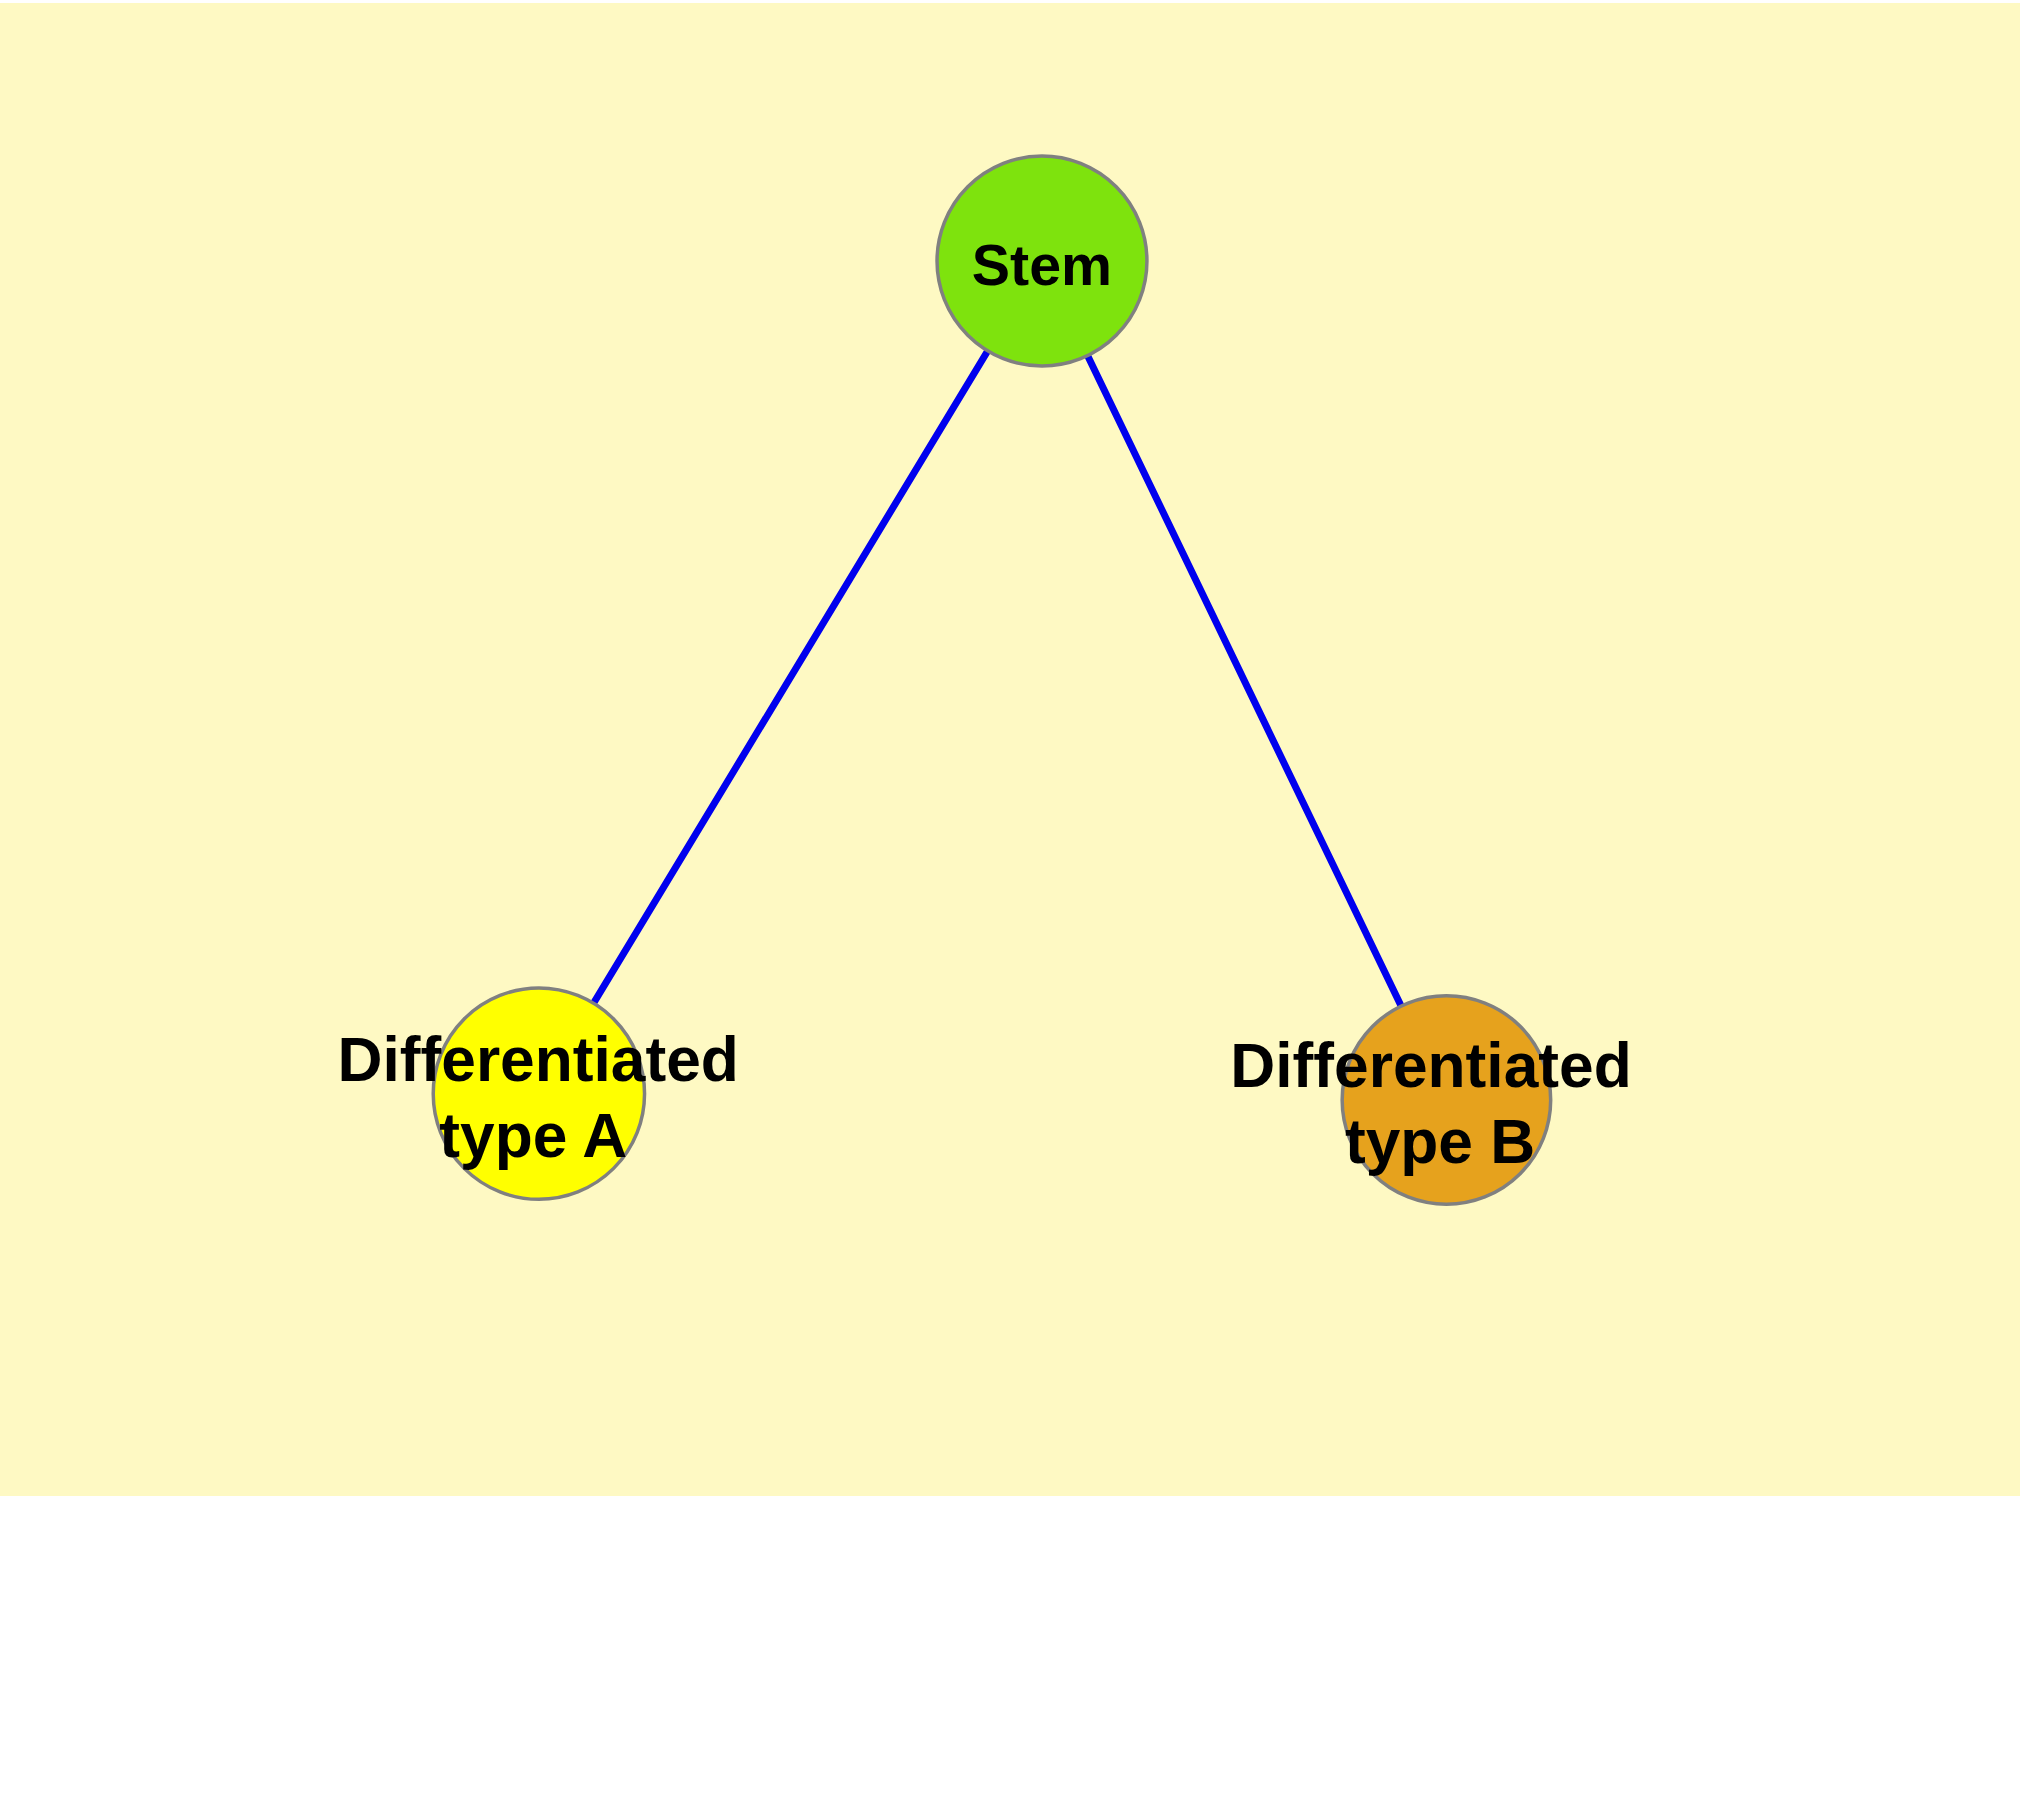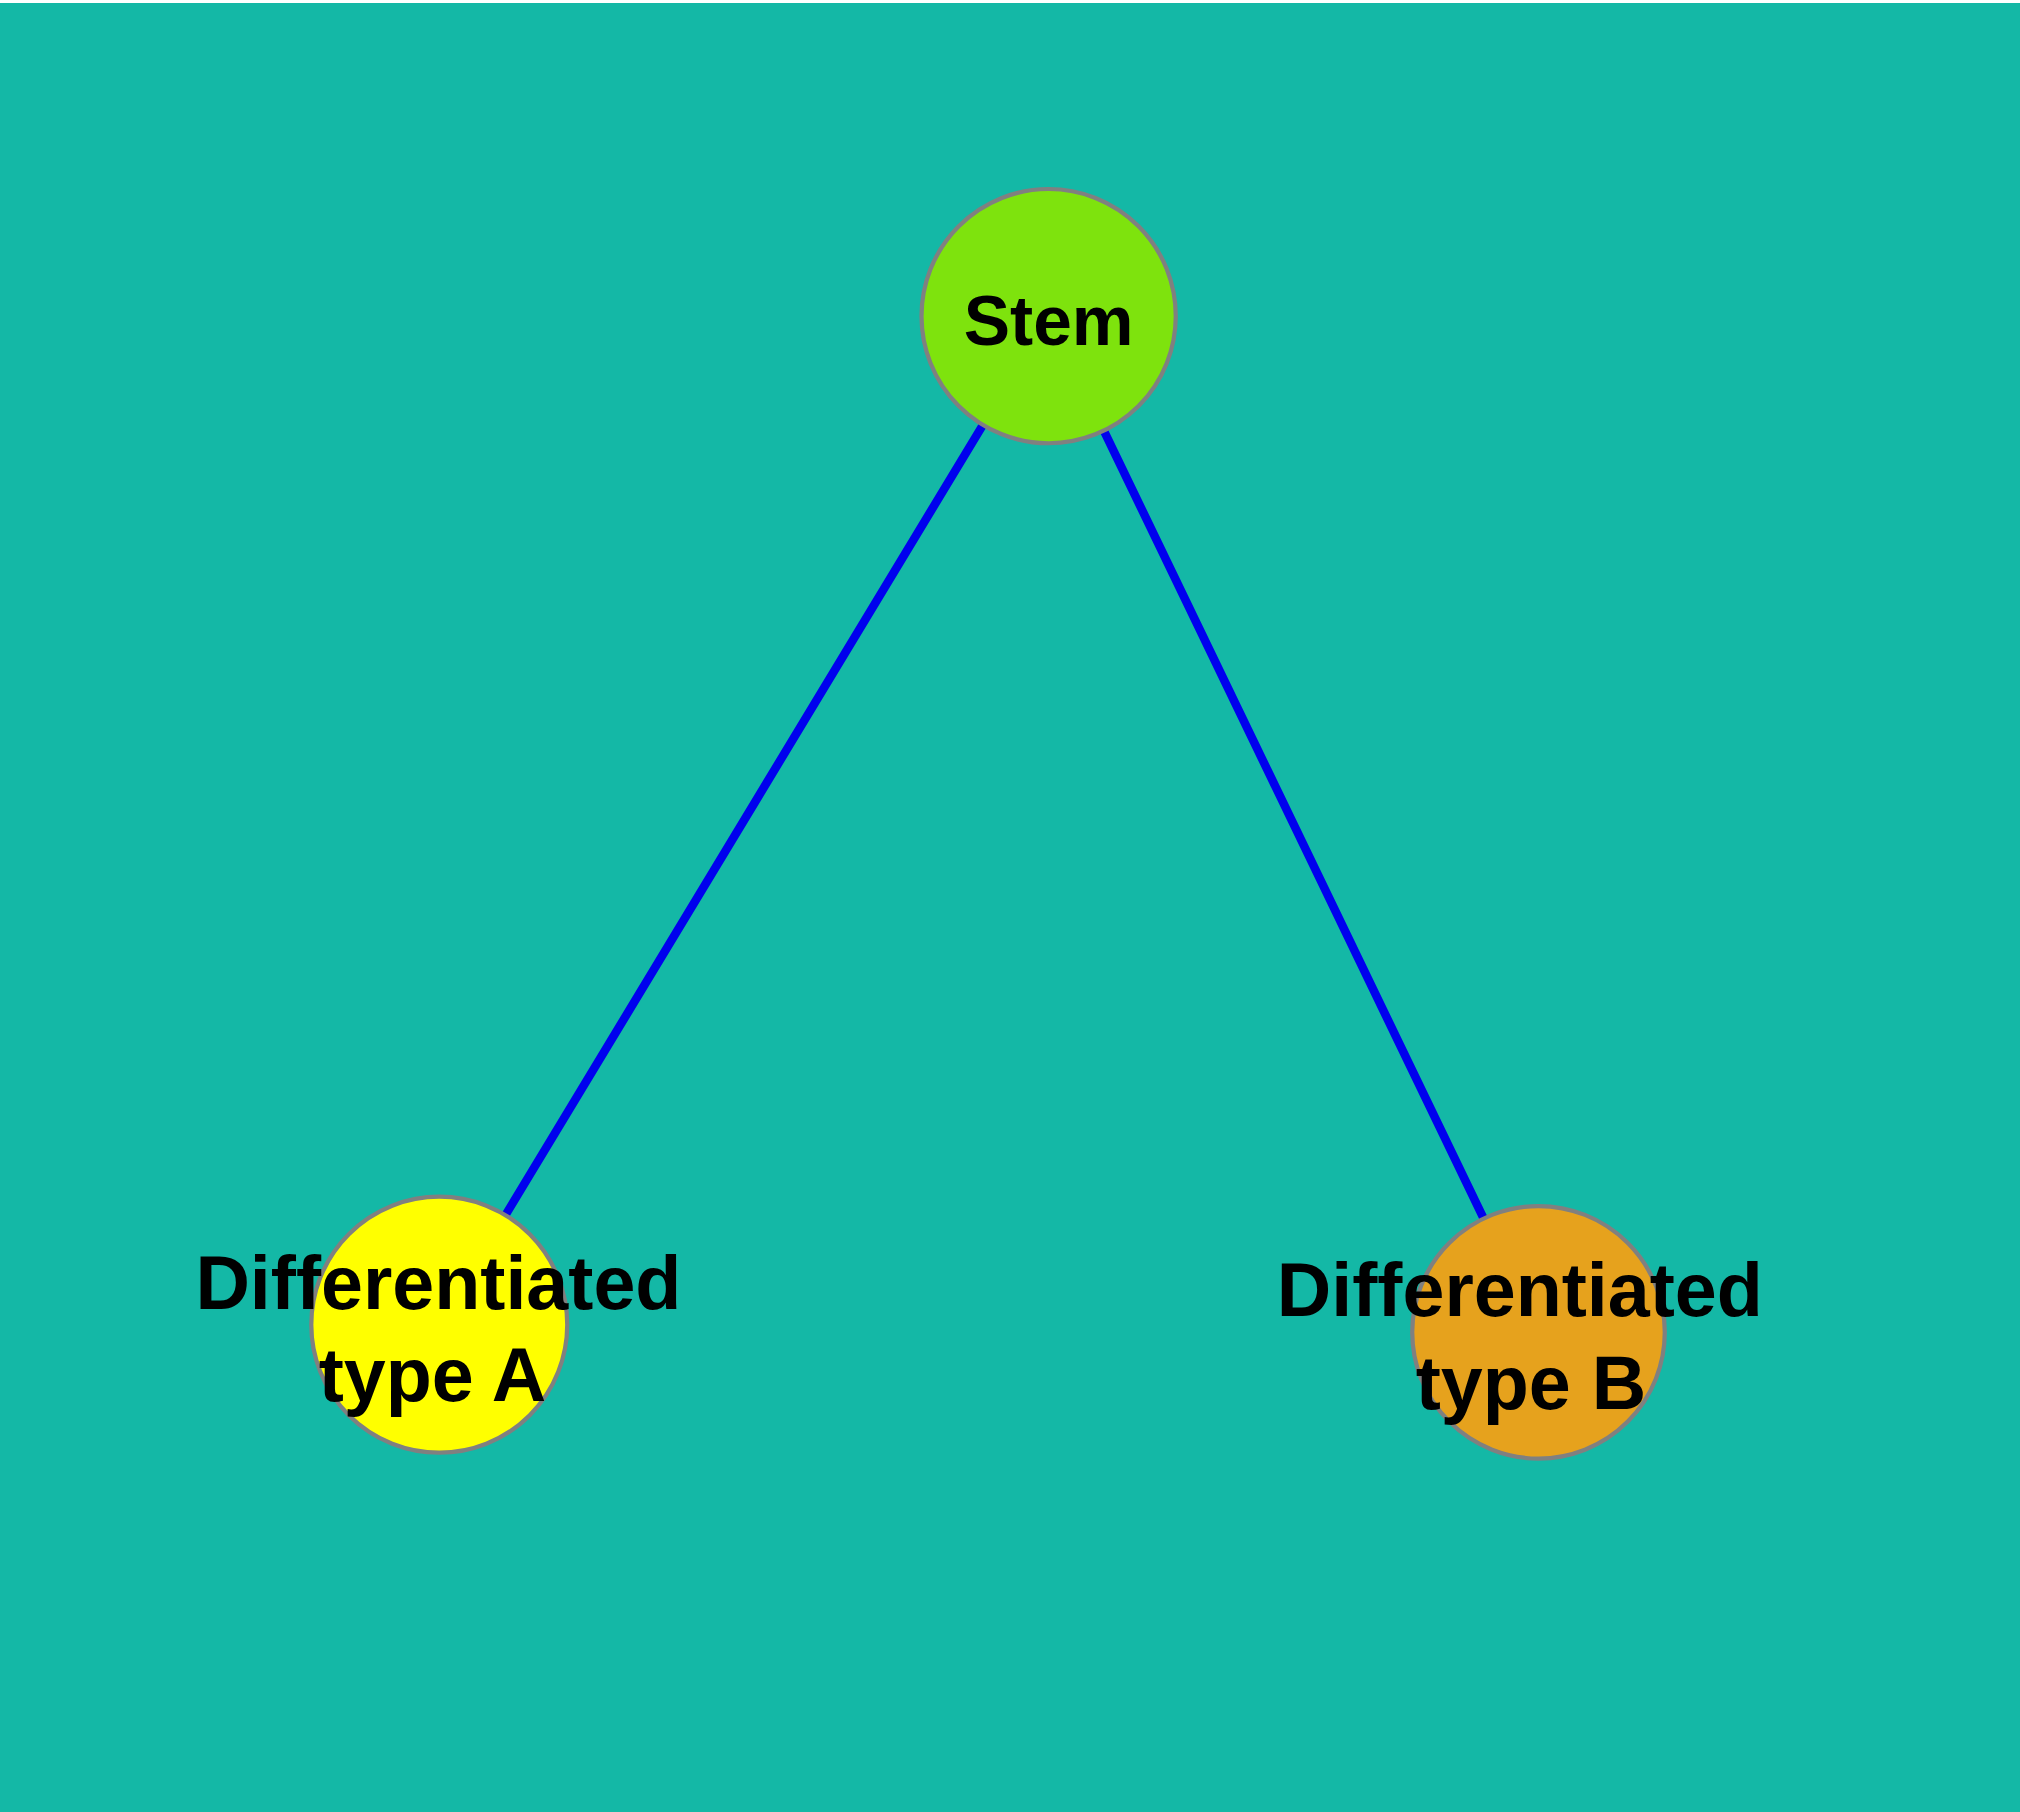--- a/index.html
+++ b/index.html
@@ -2,22 +2,22 @@
 <html style="font-size:13.6px"><head>
 <meta charset="utf-8">
 <style>
   html, body {
     margin: 0;
     padding: 0;
   }
   .stage {
     position: relative;
     width: 2021px;
-    height: 1812px;
-    background: #14b8a6;
+    height: 1496px;
+    background: #fef9c3;
     overflow: hidden;
     font-family: "Liberation Sans", sans-serif;
   }
   .top-strip {
     position: absolute;
     top: 0;
     left: 0;
     width: 100%;
     height: 3.4px;
     background: #FFFFFF;

